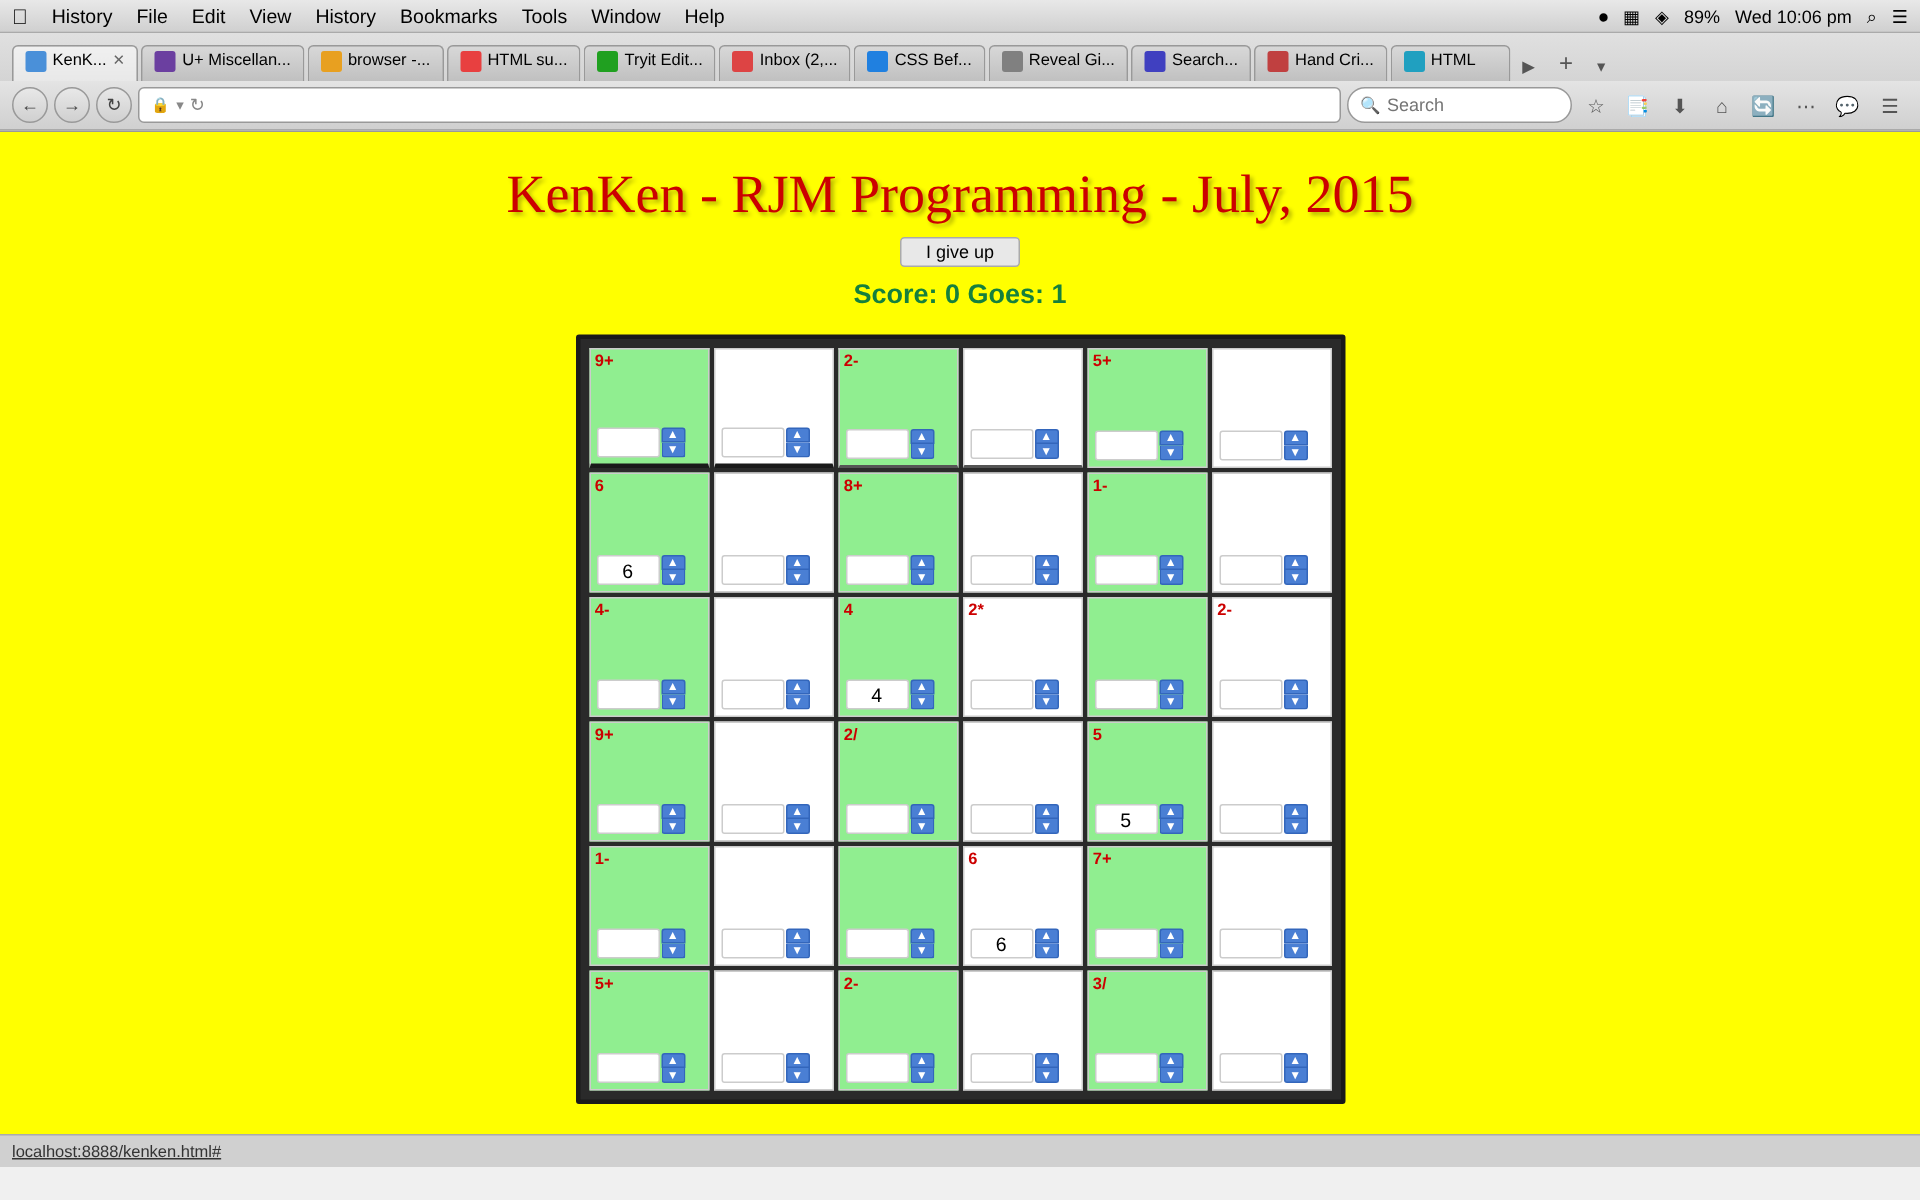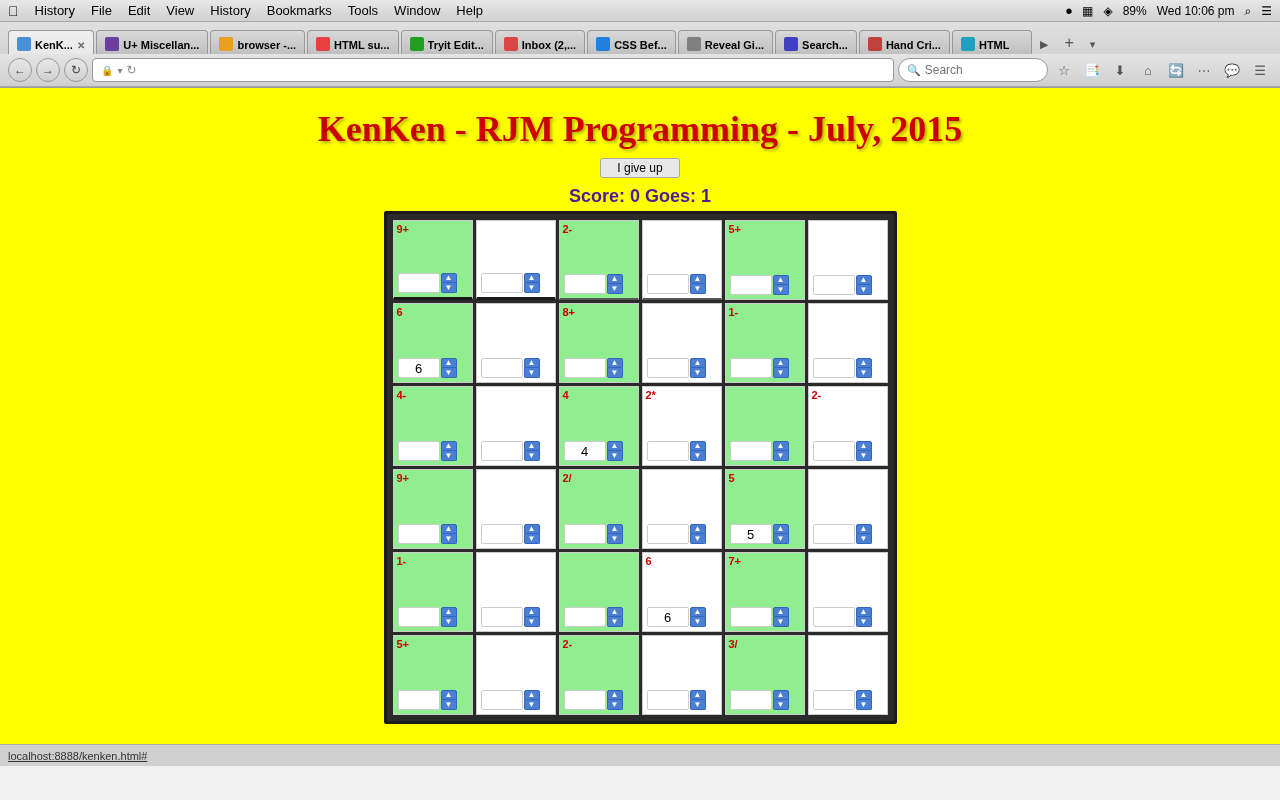--- a/index.html
+++ b/index.html
@@ -47,27 +47,26 @@
     }
 
     .tab {
       background: linear-gradient(to bottom, #d8d8d8, #c0c0c0);
       border: 1px solid #999;
       border-bottom: none;
       border-radius: 4px 4px 0 0;
       padding: 3px 8px;
       font-size: 11px;
       display: flex;
-      align-items: flex-end;
+      align-items: flex-start;
       gap: 4px;
       height: 24px;
       min-width: 80px;
       max-width: 120px;
       cursor: pointer;
-      font-weight: bold;
     }
     .tab.active {
       background: linear-gradient(to bottom, #f0f0f0, #e8e8e8);
       z-index: 1;
     }
     .tab .favicon { width: 14px; height: 14px; background: #4a90d9; border-radius: 2px; display: inline-block; flex-shrink: 0; }
     .tab .tab-label { overflow: hidden; text-overflow: ellipsis; white-space: nowrap; font-size: 11px; }
     .tab .close-tab { margin-left: auto; font-size: 10px; color: #666; flex-shrink: 0; }
     .tab-new { padding: 3px 8px; font-size: 16px; cursor: pointer; color: #555; line-height: 1; }
     .tab-overflow { padding: 3px 6px; font-size: 11px; cursor: pointer; color: #555; }
@@ -151,42 +150,42 @@
       background: #ffff00;
       min-height: 640px;
       padding: 20px;
       display: flex;
       flex-direction: column;
       align-items: center;
     }
 
     .page-title {
       font-size: 36px;
-      font-weight: bold;
+      font-weight: normal;
       color: #cc0000;
       text-shadow: 2px 2px 3px rgba(0,0,0,0.3);
       font-family: Georgia, serif;
       margin-bottom: 8px;
     }
 
     .give-up-btn {
       background: #e8e8e8;
       border: 1px solid #aaa;
       border-radius: 3px;
       padding: 2px 16px;
       font-size: 12px;
       cursor: pointer;
       margin-bottom: 8px;
     }
 
     .score-display {
       font-size: 18px;
       font-weight: bold;
-      color: #4c1d95;
-      margin-bottom: 4px;
+      color: #15803d;
+      margin-bottom: 16px;
     }
 
     
     .kenken-grid-container {
       background: #2a2a2a;
       padding: 6px;
       border: 3px solid #1a1a1a;
       border-radius: 2px;
     }
 

